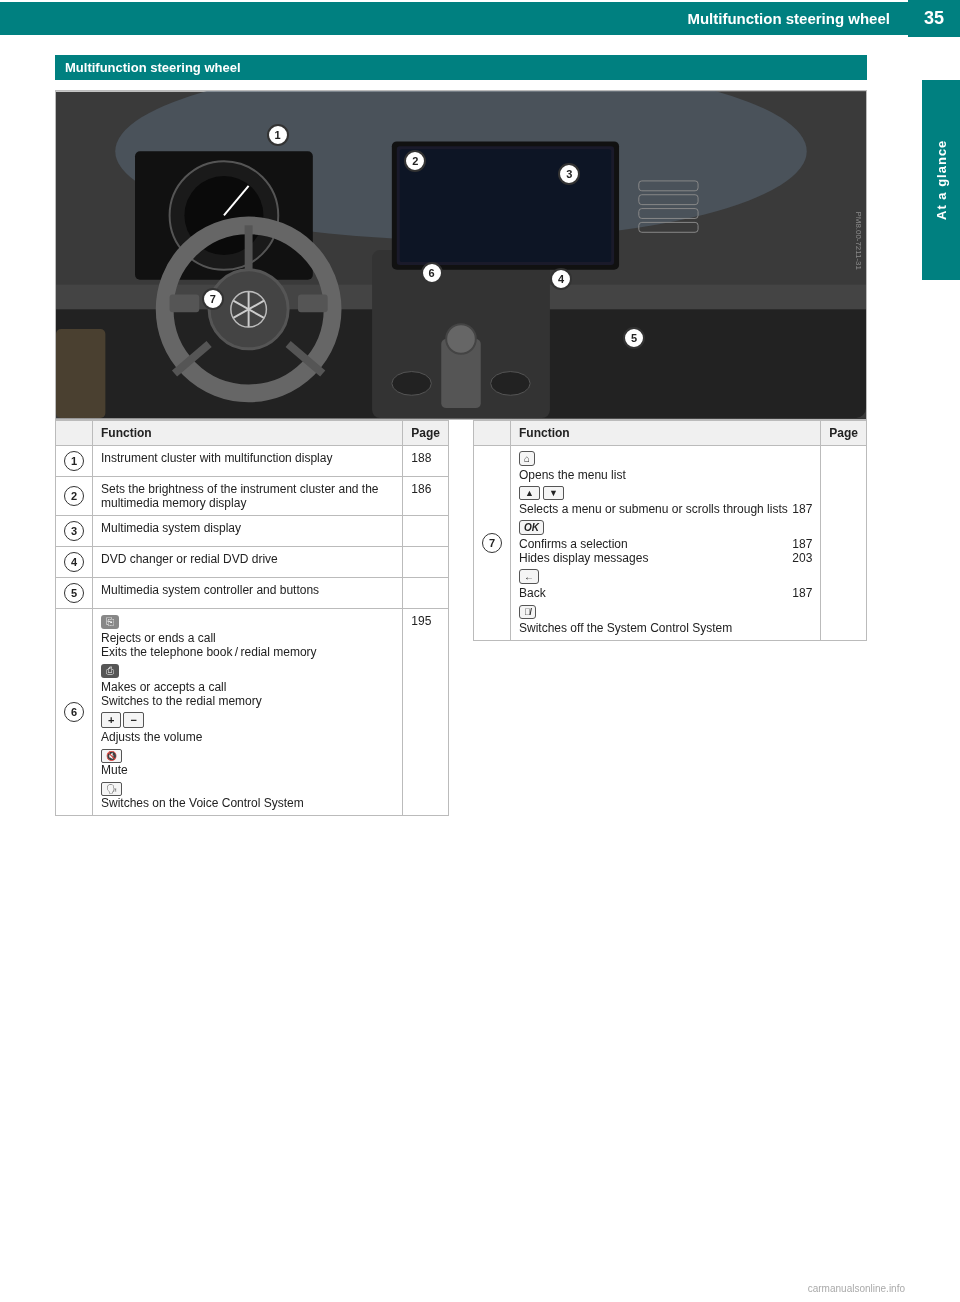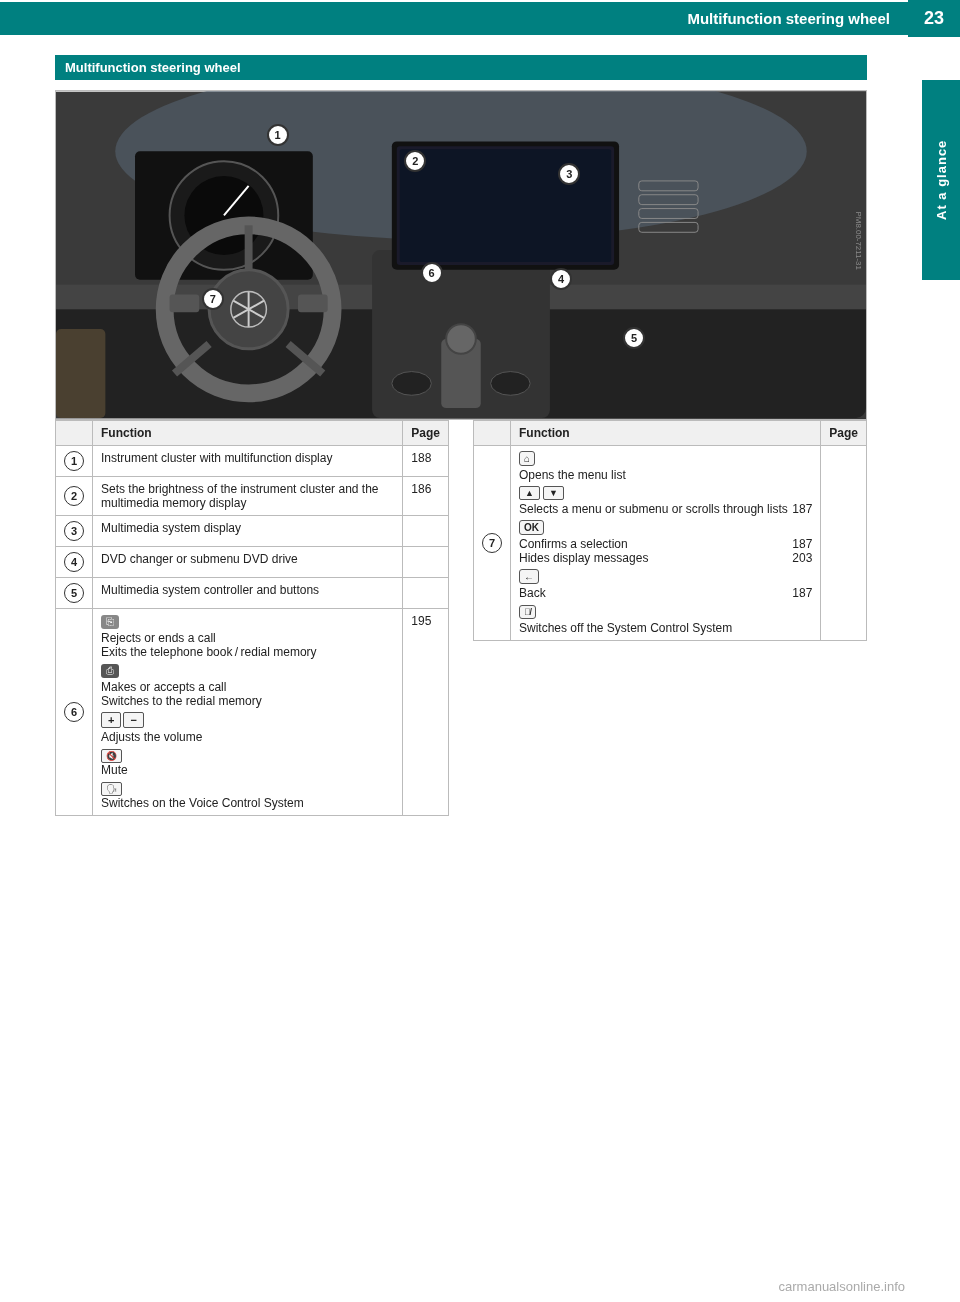--- a/index.html
+++ b/index.html
@@ -239,30 +239,30 @@
       border-radius: 2px;
       padding: 1px 4px;
       font-size: 9px;
       background: #f5f5f5;
     }
 
     .website-footer {
       position: absolute;
       bottom: 8px;
       right: 55px;
-      font-size: 13px;
+      font-size: 10px;
       color: #aaa;
     }
   </style>
 </head>
 <body>
 
 <div class="top-header">
   <div class="header-title-bar">Multifunction steering wheel</div>
-  <div class="page-number-box">23</div>
+  <div class="page-number-box">35</div>
 </div>
 
 <div class="right-sidebar">
   <span>At a glance</span>
 </div>
 
 <div class="main-content">
 
   
   <div class="section-heading">Multifunction steering wheel</div>
@@ -365,21 +365,21 @@
           </tr>
 
           <tr>
             <td class="num-cell"><span class="circle-num">3</span></td>
             <td>Multimedia system display</td>
             <td class="page-cell"></td>
           </tr>
 
           <tr>
             <td class="num-cell"><span class="circle-num">4</span></td>
-            <td>DVD changer or submenu DVD drive</td>
+            <td>DVD changer or redial DVD drive</td>
             <td class="page-cell"></td>
           </tr>
 
           <tr>
             <td class="num-cell"><span class="circle-num">5</span></td>
             <td>Multimedia system controller and buttons</td>
             <td class="page-cell"></td>
           </tr>
 
           <tr>
@@ -431,21 +431,21 @@
             <td>
               <div>
                 <span class="icon-box">⌂</span>
               </div>
               <div>Opens the menu list</div>
               <div class="icon-row" style="margin-top:4px;">
                 <span class="icon-arrow-up">▲</span>
                 <span class="icon-arrow-up">▼</span>
               </div>
               <div>Selects a menu or submenu or scrolls through lists <span style="float:right; padding-right:0px;">187</span></div>
-              <div style="margin-top:4px;">
+              <div style="margin-top:4px;font-style:italic;">
                 <span class="icon-box">OK</span>
               </div>
               <div>Confirms a selection <span style="float:right;">187</span></div>
               <div>Hides display messages <span style="float:right;">203</span></div>
               <div style="margin-top:4px;">
                 <span class="icon-box">←</span>
               </div>
               <div>Back <span style="float:right;">187</span></div>
               <div style="margin-top:4px;">
                 <span class="icon-box" style="font-size:9px;">🗣̸</span>

